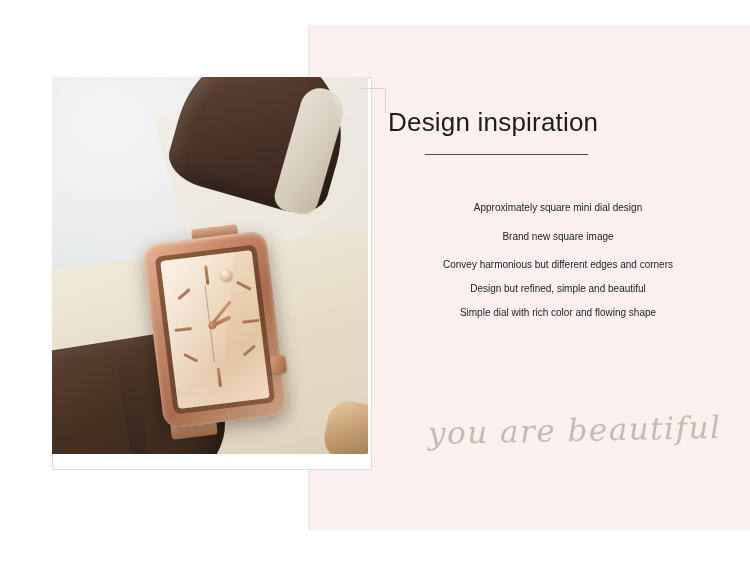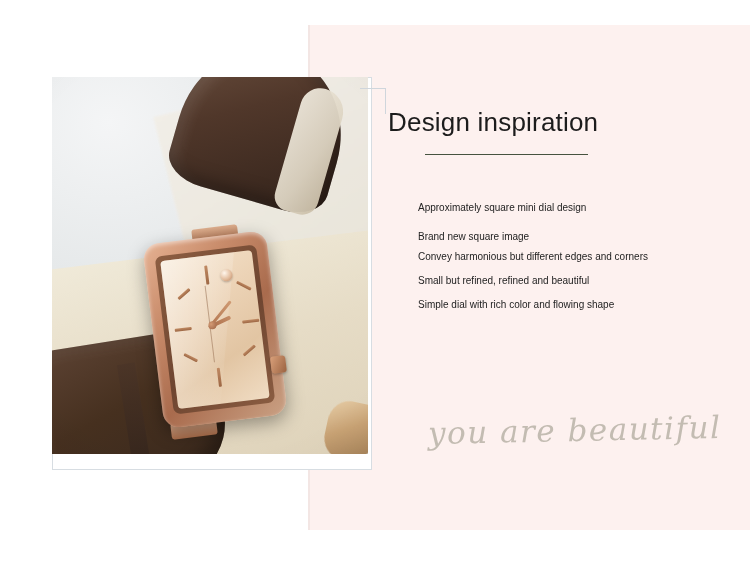--- a/index.html
+++ b/index.html
@@ -8,20 +8,21 @@
     width:750px; height:576px;
     background:#ffffff;
     font-family:"Liberation Sans", sans-serif;
     overflow:hidden;
   }
 
   #stage {
     position:relative;
     width:650px; height:576px;
     background:#ffffff;
+    text-align:center;
   }
 
   
   .panel {
     position:absolute;
     left:308px; top:25px;
     width:442px; height:505px;
     background:#fdf1ef;
   }
   .panel-edge {
@@ -252,21 +253,21 @@
     position:absolute;
     left:418px; top:200px;
     width:280px;
   }
   .bullet {
     font-size:10px;
     line-height:16px;
     color:#232323;
     margin-bottom:13px;
   }
-  .bullet:nth-child(2) { margin-bottom:4px; }
+  .bullet:nth-child(2) { margin-bottom:12px; }
   .bullet:nth-child(3),
   .bullet:nth-child(4) { margin-bottom:8px; }
   .bullet:last-child { margin-bottom:12px; }
 
   .script {
     position:absolute;
     left:428px; top:412px;
     font-family:"DejaVu Serif", serif;
     font-style:italic;
     font-size:31px;
@@ -330,19 +331,19 @@
 
   <div class="corner-bracket"></div>
 
   <div class="title">Design inspiration</div>
   <div class="title-rule"></div>
 
   <div class="bullets">
     <div class="bullet">Approximately square mini dial design</div>
     <div class="bullet">Brand new square image</div>
     <div class="bullet">Convey harmonious but different edges and corners</div>
-    <div class="bullet">Small but refined, refined and beautiful</div>
+    <div class="bullet">Design but refined, simple and beautiful</div>
     <div class="bullet">Simple dial with rich color and flowing shape</div>
   </div>
 
   <div class="script">you are beautiful</div>
 
 </div>
 
 </body></html>

